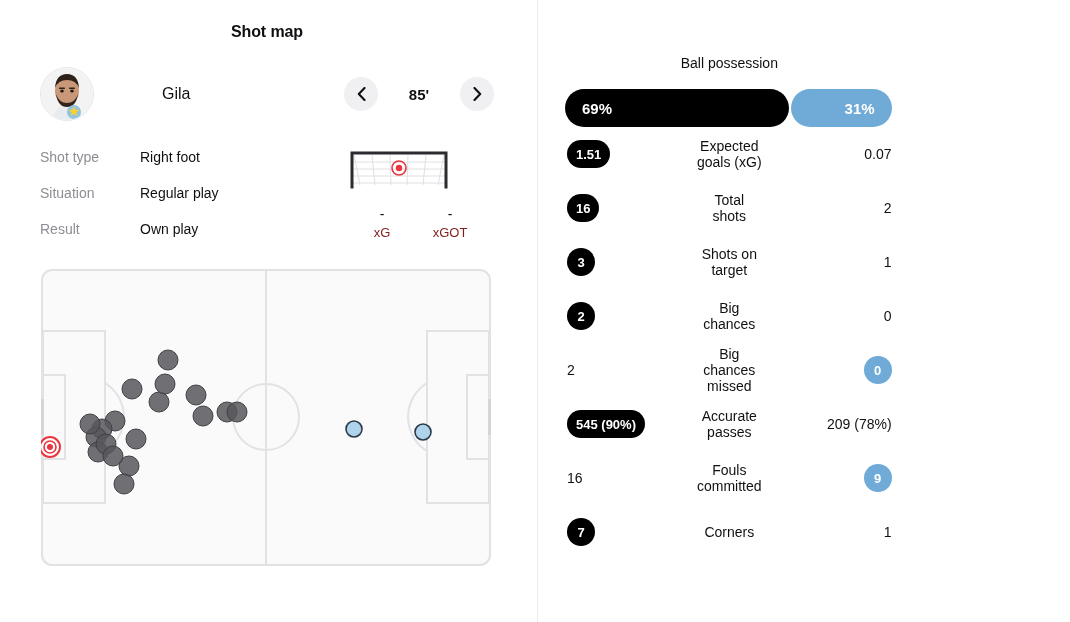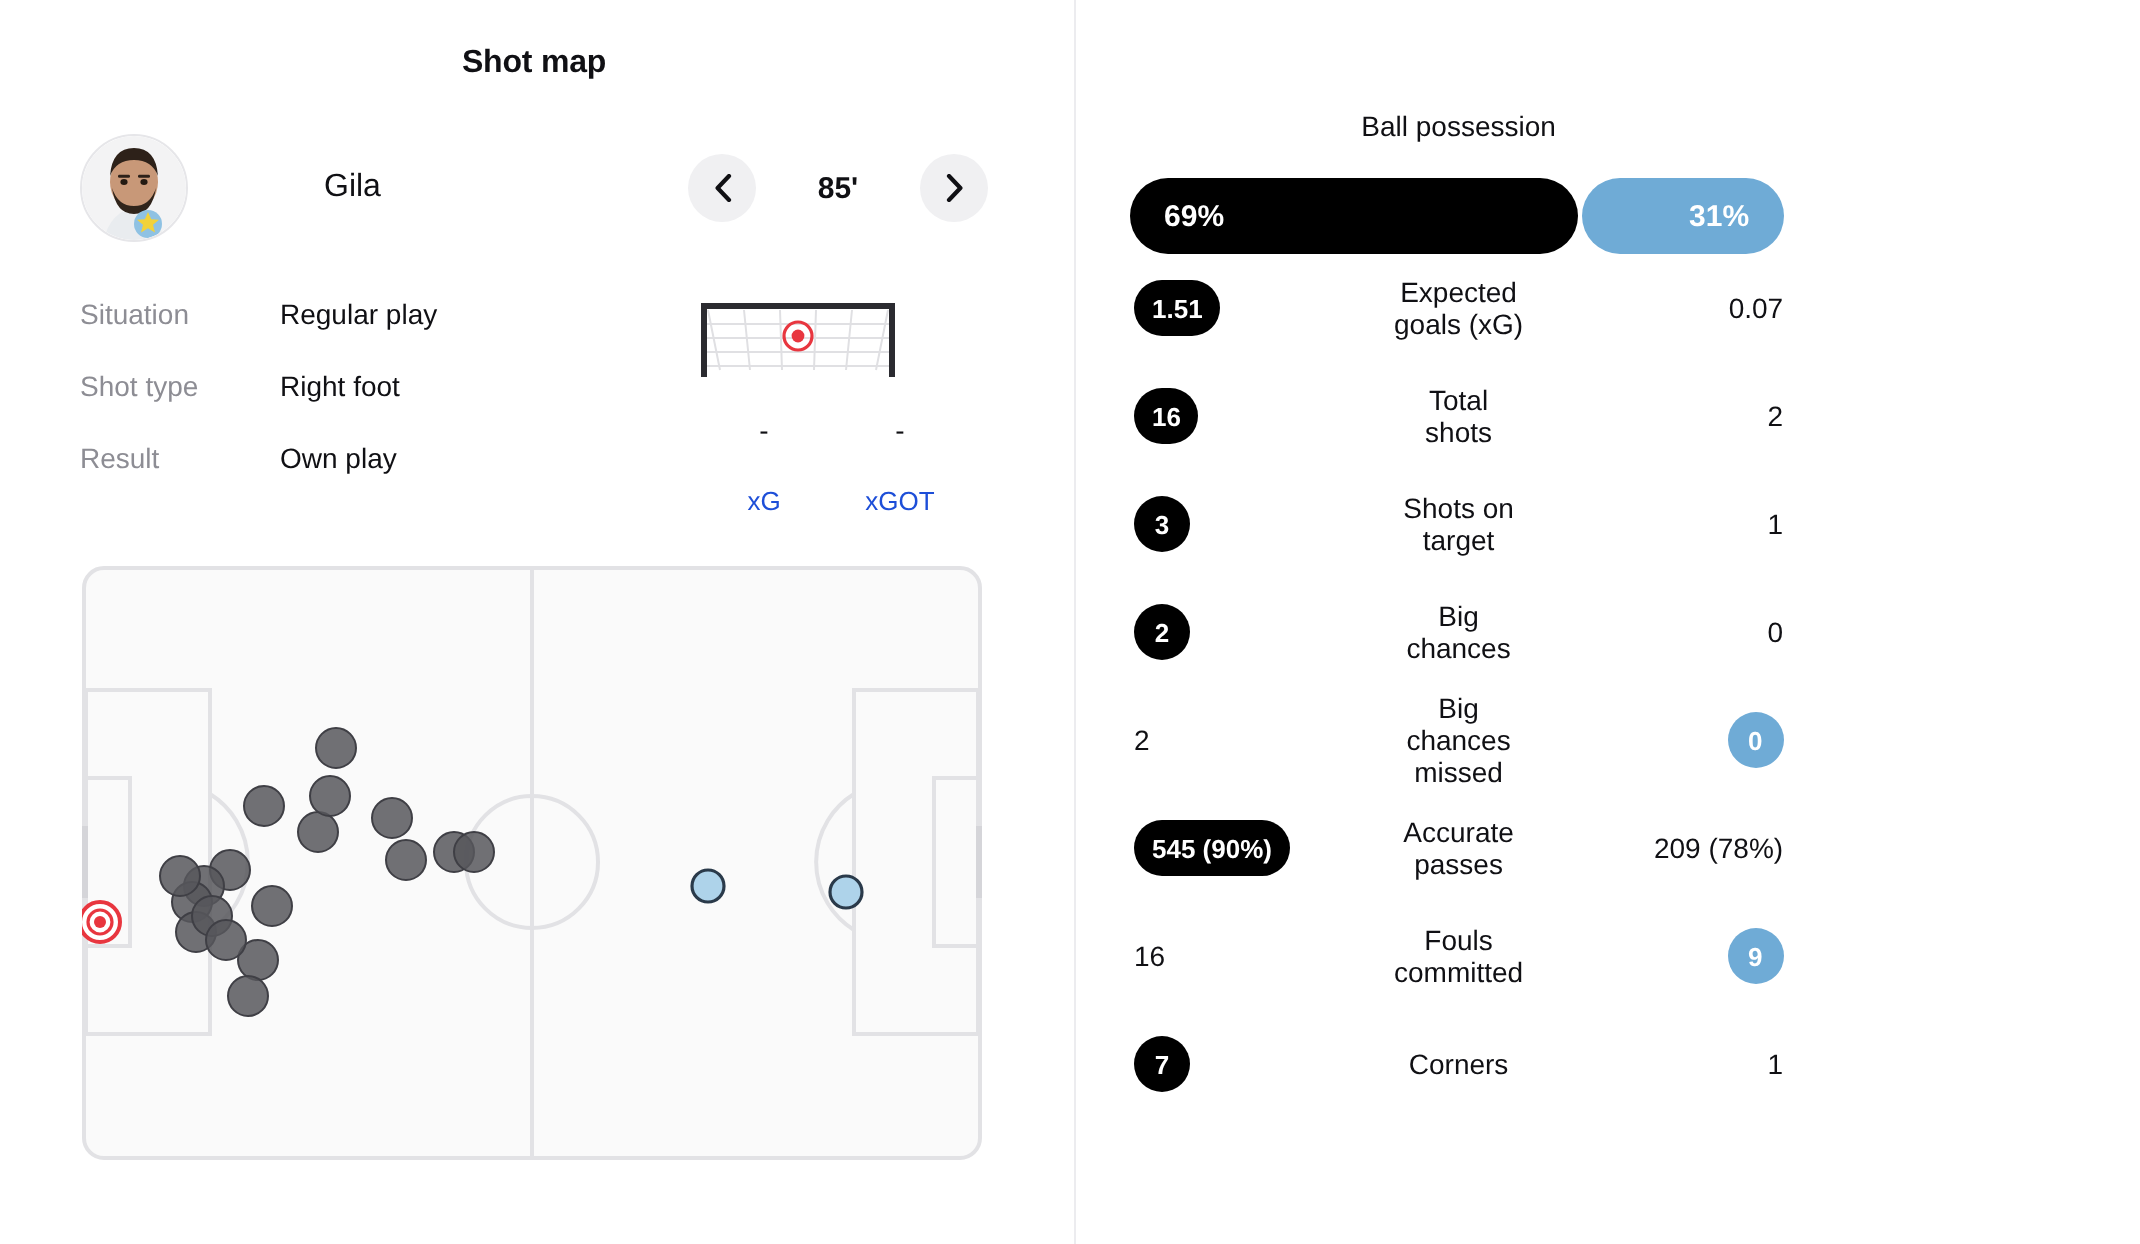--- a/index.html
+++ b/index.html
@@ -145,23 +145,22 @@
     text-align: center;
   }
   .xg-val {
     font-size: 14px;
     color: #101014;
     font-weight: 500;
     line-height: 18px;
   }
   .xg-label {
     font-size: 13px;
-    color: #1d4ed8;
+    color: #7f1d1d;
     line-height: 20px;
-    margin-top: 17px;
   }
 
   
   .pitch-wrap {
     margin: 22px 0 0 41px;
   }
 
   
   .possession-label {
     text-align: center;
@@ -289,26 +288,26 @@
           <svg width="9" height="14" viewBox="0 0 9 14">
             <path d="M1.5 1 L7.2 7 L1.5 13" fill="none" stroke="#101014" stroke-width="2.1" stroke-linecap="round" stroke-linejoin="round"></path>
           </svg>
         </button>
       </div>
     </div>
 
     <div class="details-wrap">
       <div class="details">
         <div class="detail-row">
+          <div class="detail-label">Shot type</div>
+          <div class="detail-value">Right foot</div>
+        </div>
+        <div class="detail-row">
           <div class="detail-label">Situation</div>
           <div class="detail-value">Regular play</div>
-        </div>
-        <div class="detail-row">
-          <div class="detail-label">Shot type</div>
-          <div class="detail-value">Right foot</div>
         </div>
         <div class="detail-row">
           <div class="detail-label">Result</div>
           <div class="detail-value">Own play</div>
         </div>
       </div>
 
       <div class="goal-block">
         <svg class="goal-frame" width="112" height="48" viewBox="0 0 112 48">
 

